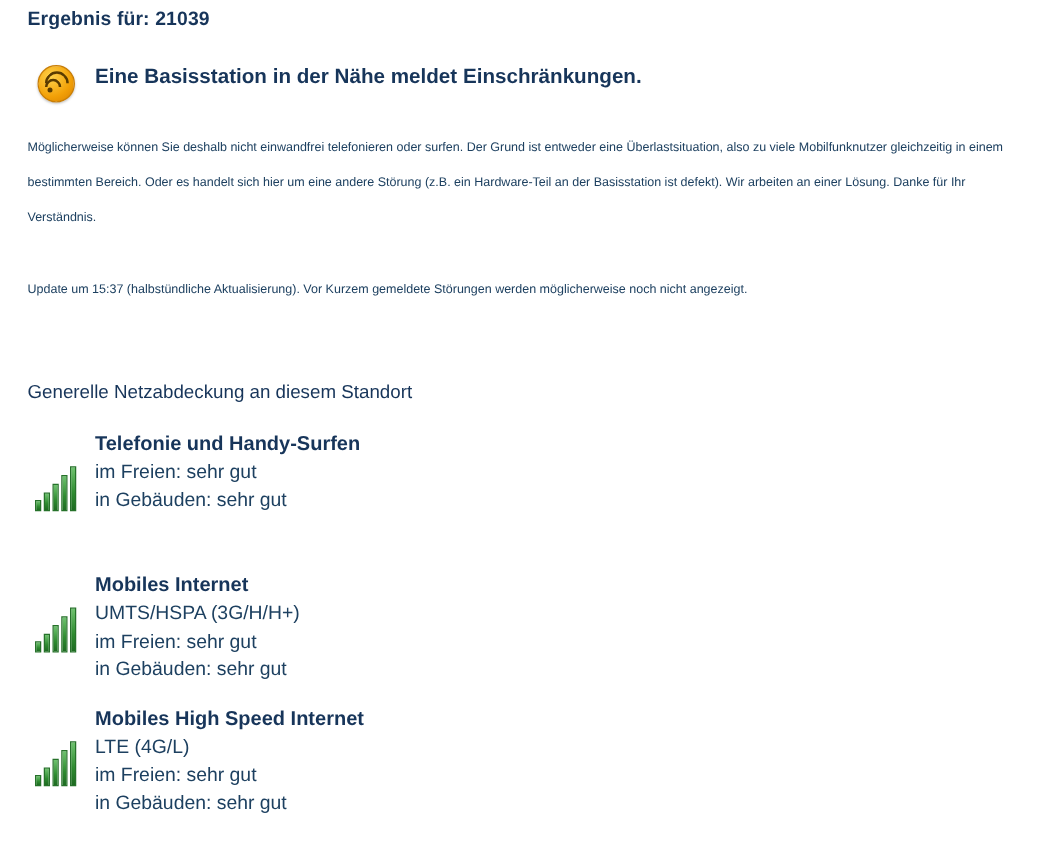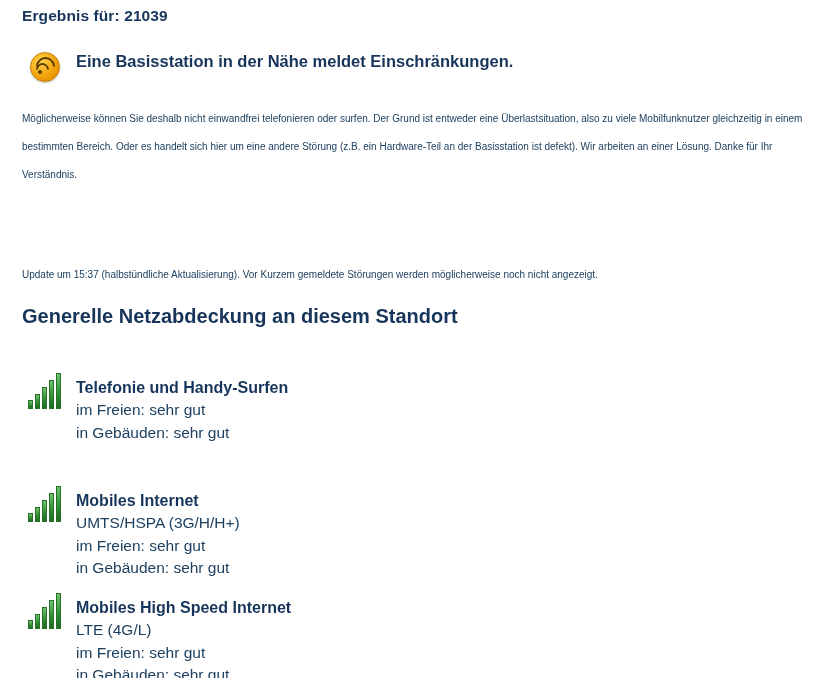--- a/index.html
+++ b/index.html
@@ -75,27 +75,27 @@
   }
   .para {
     position: absolute;
     left: 22px;
     width: 786px;
     font-size: 10px;
     line-height: 28px;
     color: #1d4060;
   }
   .para1 { top: 105px; }
-  .para2 { top: 218px; width: 730px; margin-top: 43px; }
+  .para2 { top: 218px; width: 730px; }
   .section-title {
     position: absolute;
     left: 22px;
     top: 305px;
-    font-size: 20px;
-    font-weight: bold;
+    font-size: 15px;
+    font-weight: normal;
     color: #17355a;
   }
   .coverage-block {
     position: absolute;
     left: 28px;
     width: 700px;
   }
   .cb1 { top: 345px; }
   .cb2 { top: 458px; }
   .cb3 { top: 565px; }
@@ -117,21 +117,20 @@
     box-sizing: border-box;
   }
   .bars i:nth-child(1) { left: 0px;  height: 9px; }
   .bars i:nth-child(2) { left: 7px;  height: 15px; }
   .bars i:nth-child(3) { left: 14px; height: 22px; }
   .bars i:nth-child(4) { left: 21px; height: 29px; }
   .bars i:nth-child(5) { left: 28px; height: 36px; }
 
   .cov-text {
     margin-left: 48px;
-    margin-top: 32px;
   }
   .cov-head {
     font-size: 16px;
     font-weight: bold;
     color: #17355a;
     line-height: 22px;
   }
   .cov-line {
     font-size: 15.5px;
     color: #1d4060;

